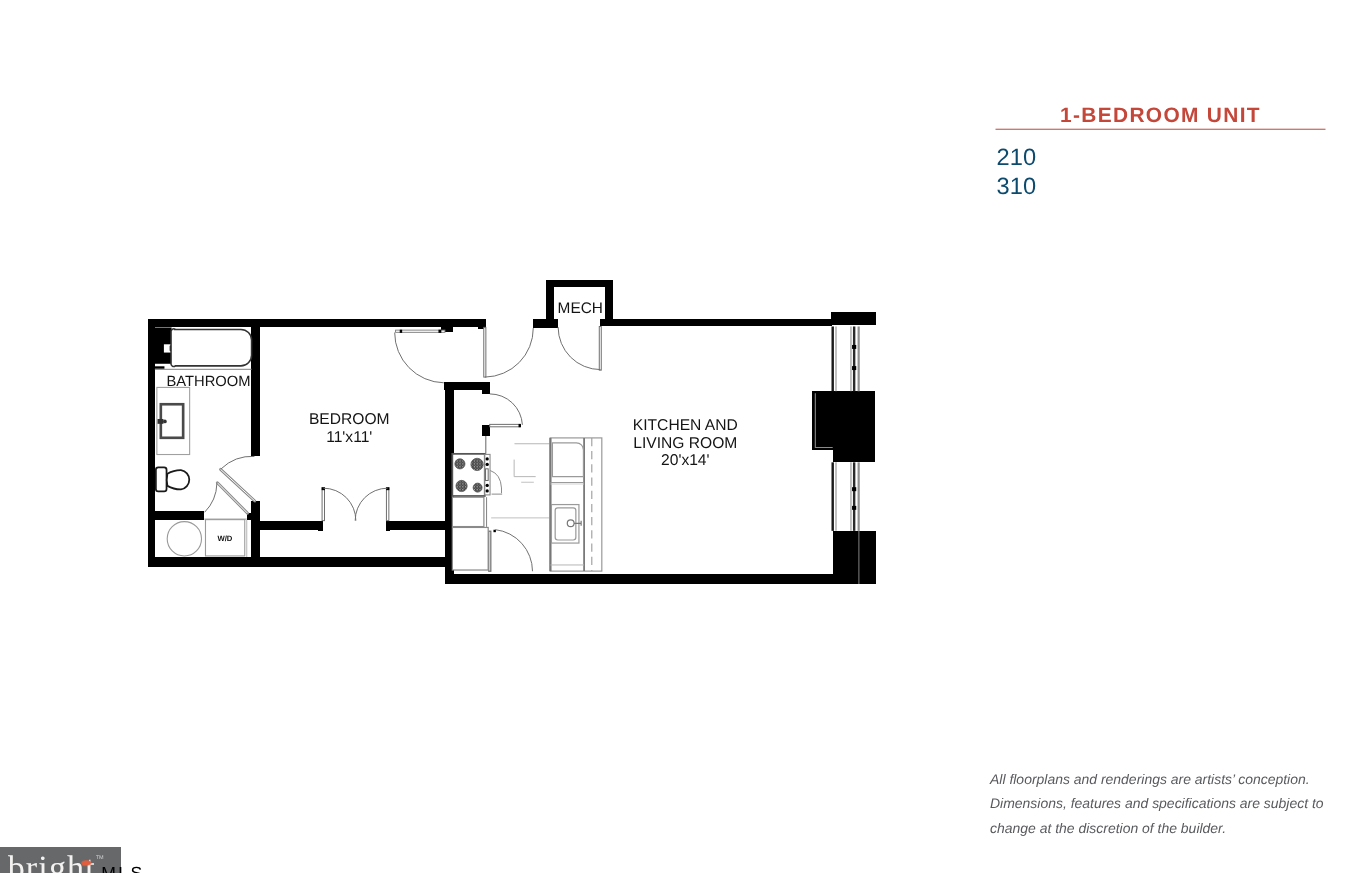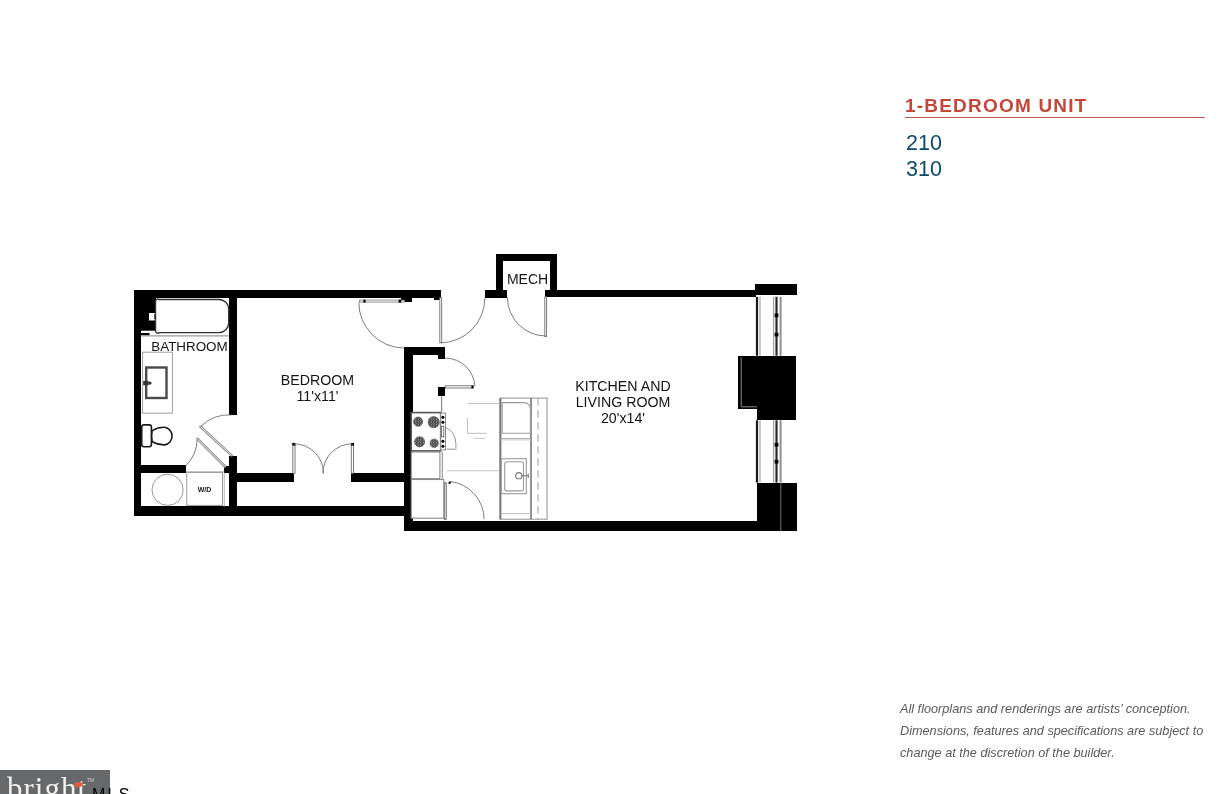--- a/index.html
+++ b/index.html
@@ -5,21 +5,21 @@
   html,body{margin:0;padding:0;background:#fff;}
   #page{position:relative;width:1228px;height:794px;background:#fff;overflow:hidden;
         font-family:"Liberation Sans",sans-serif;}
   .abs{position:absolute;}
   .t{transform:translateZ(0);}
 </style>
 </head>
 <body>
 <div id="page">
 
-  <div class="abs t" style="left:905px;top:95px;width:300px;color:#c4473a;font-size:19px;font-weight:bold;letter-spacing:1.2px;">1-BEDROOM UNIT</div>
+  <div class="abs t" style="left:905px;top:95px;width:300px;color:#c4473a;font-size:19px;font-weight:bold;letter-spacing:1.2px;text-align:center;">1-BEDROOM UNIT</div>
 
   <div class="abs" style="left:905px;top:116.5px;width:300px;height:0;border-top:1.6px solid #c05a4e;"></div>
 
   <div class="abs t" style="left:906px;top:130px;color:#0c4a6e;font-size:21.5px;line-height:26px;">210<br>310</div>
 
   <div class="abs t" style="left:900px;top:698px;width:330px;color:#595a5e;font-size:12.7px;font-style:italic;line-height:22.2px;">All floorplans and renderings are artists’ conception.<br>Dimensions, features and specifications are subject to<br>change at the discretion of the builder.</div>
 
   <div class="abs" style="left:0;top:751.8px;width:110px;height:42.2px;background:#66686a;margin-top:18px;">
 
     <span class="abs t" style="left:7px;top:1px;color:#f3f2f0;font-family:'Liberation Serif',serif;font-size:31px;letter-spacing:1px;">brigh<span style="letter-spacing:0">t</span></span>

